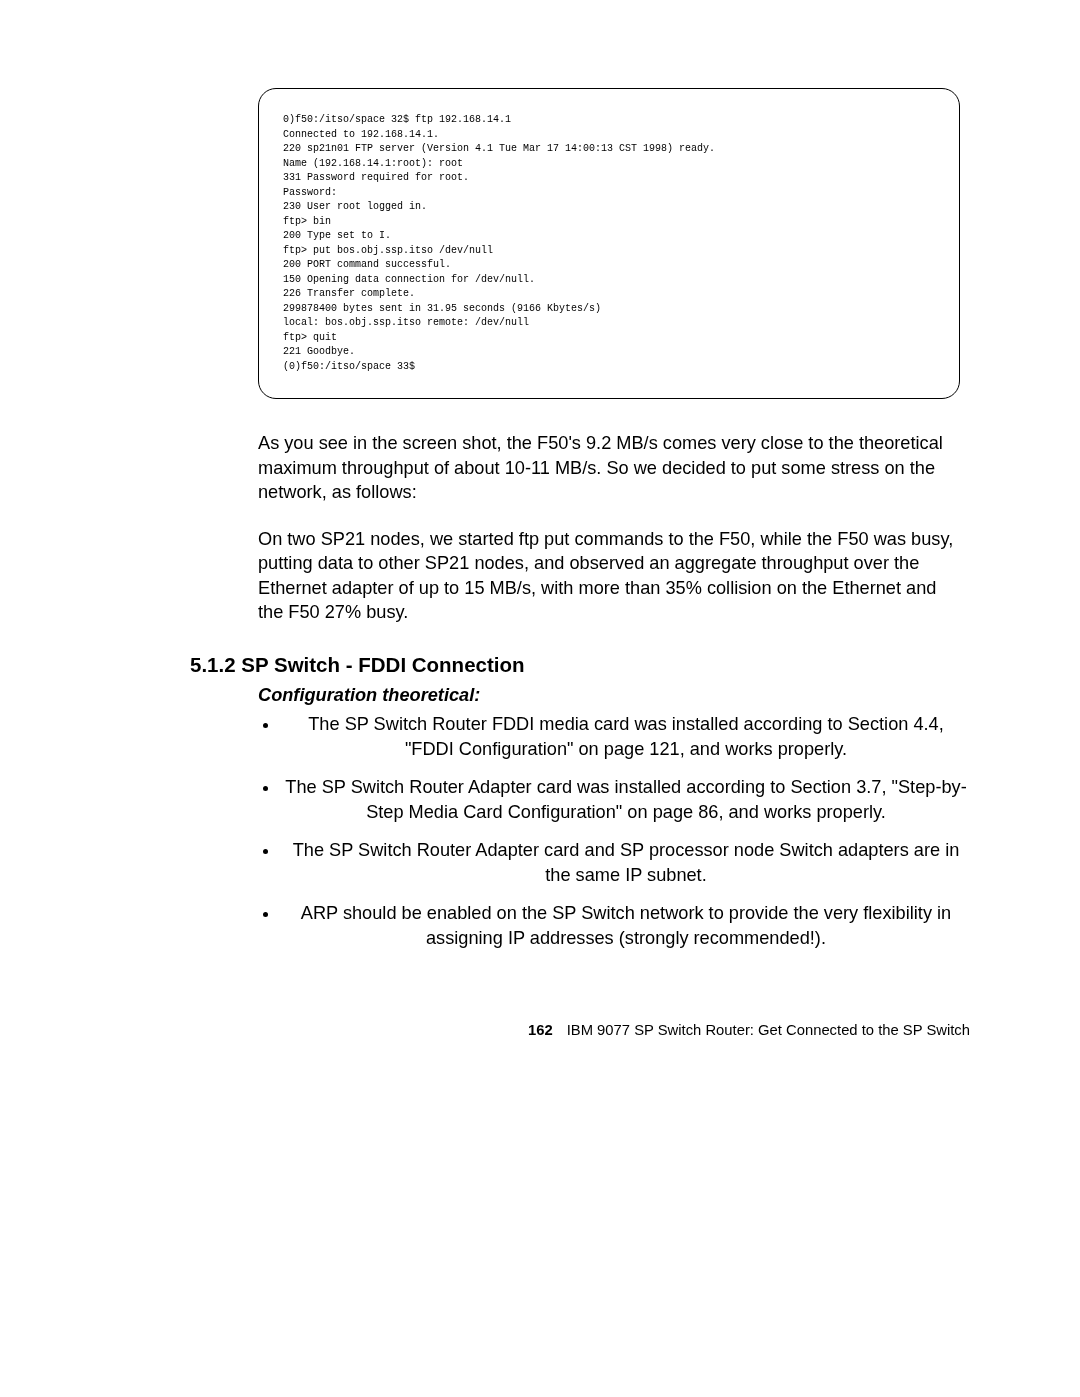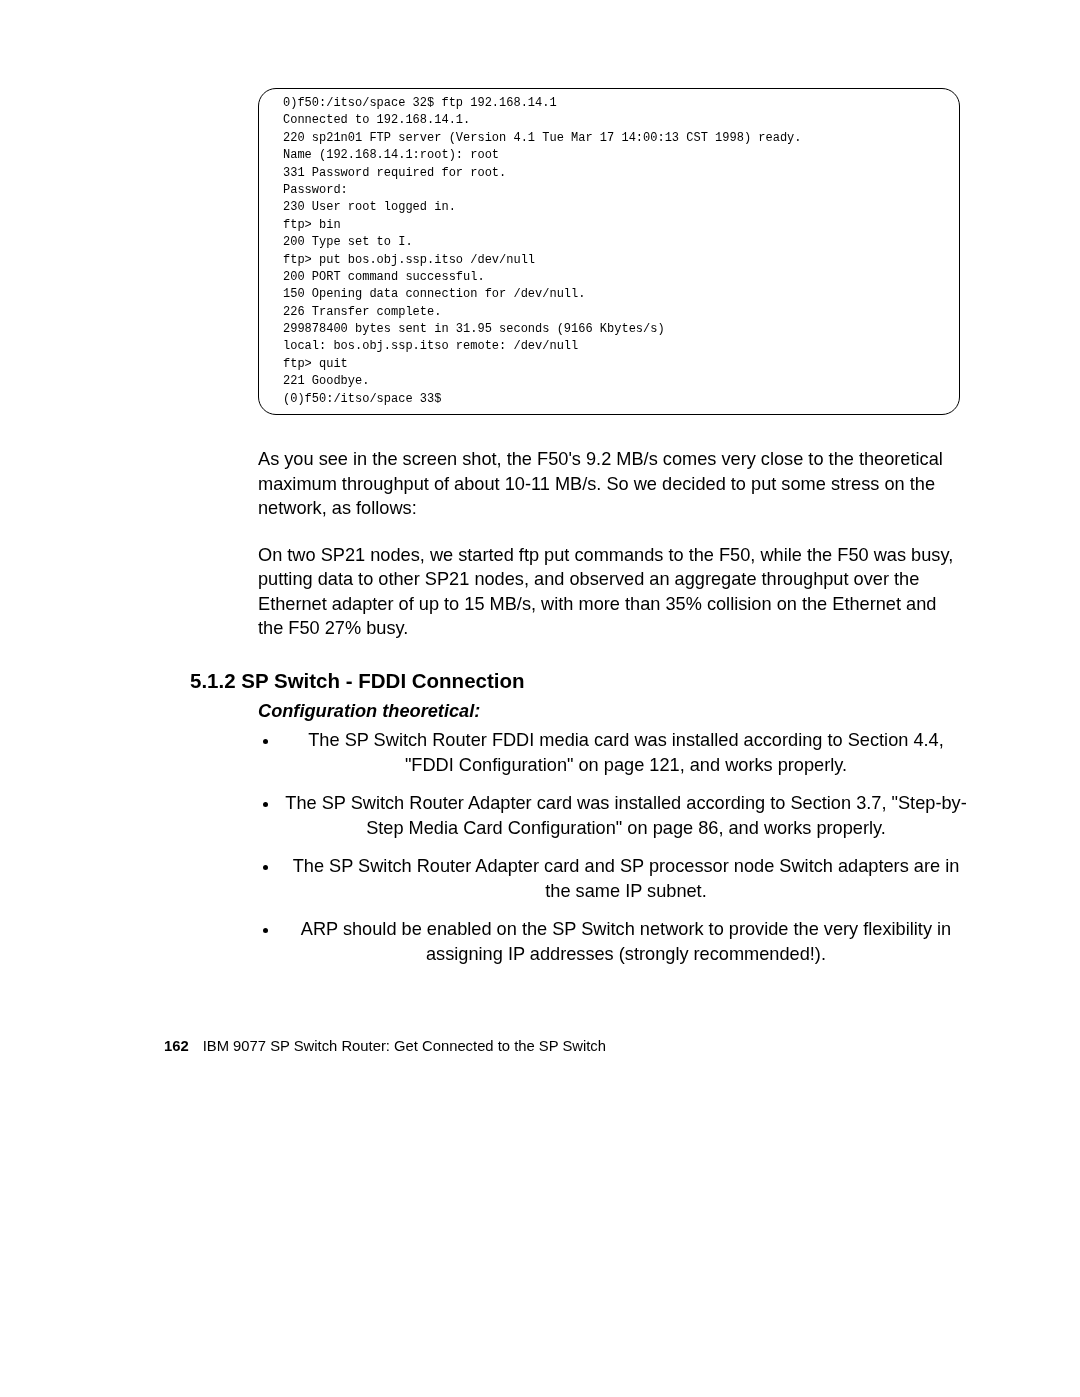--- a/index.html
+++ b/index.html
@@ -10,26 +10,26 @@
       width: 1080px;
       height: 1397px;
     }
     .page {
       padding: 88px 110px 50px 190px;
       box-sizing: border-box;
     }
     .code-box {
       border: 1.5px solid #000;
       border-radius: 18px;
-      padding: 6px 24px;
+      padding: 24px 24px;
       margin-left: 68px;
       margin-right: 10px;
       margin-bottom: 32px;
       font-family: "Courier New", Courier, monospace;
-      font-size: 12px;
+      font-size: 10px;
       line-height: 1.45;
       white-space: pre;
     }
     .body-text {
       margin-left: 68px;
       margin-right: 4px;
       font-size: 18.2px;
       line-height: 1.35;
       margin-bottom: 22px;
     }
@@ -54,20 +54,21 @@
     }
     ul.config-list li {
       margin-bottom: 14px;
       padding-left: 2px;
       text-align: center;
     }
     .footer {
       margin-top: 72px;
       font-size: 14.8px;
       margin-left: -26px;
+      text-align: right;
     }
     .footer .page-num {
       font-weight: bold;
       margin-right: 14px;
     }
   </style>
 </head>
 <body>
 
 <div class="page">

